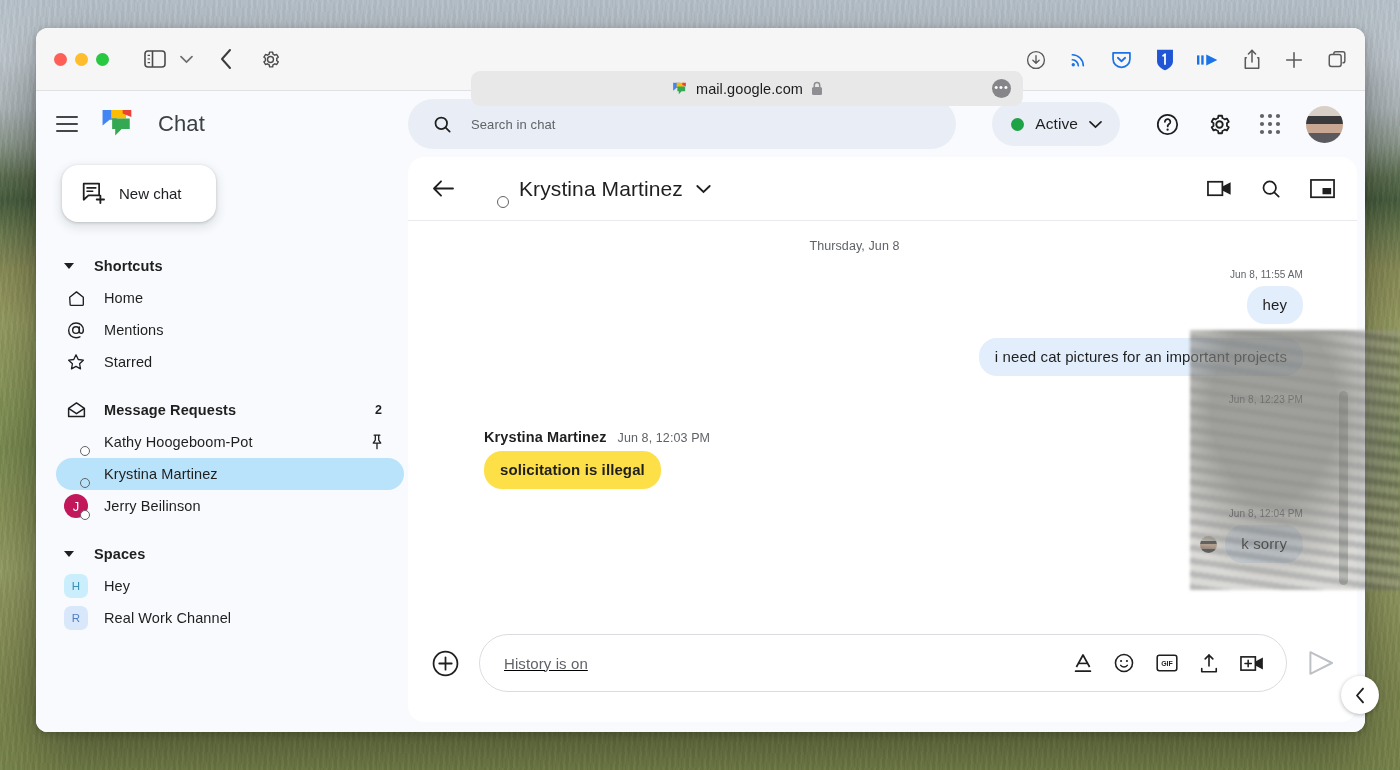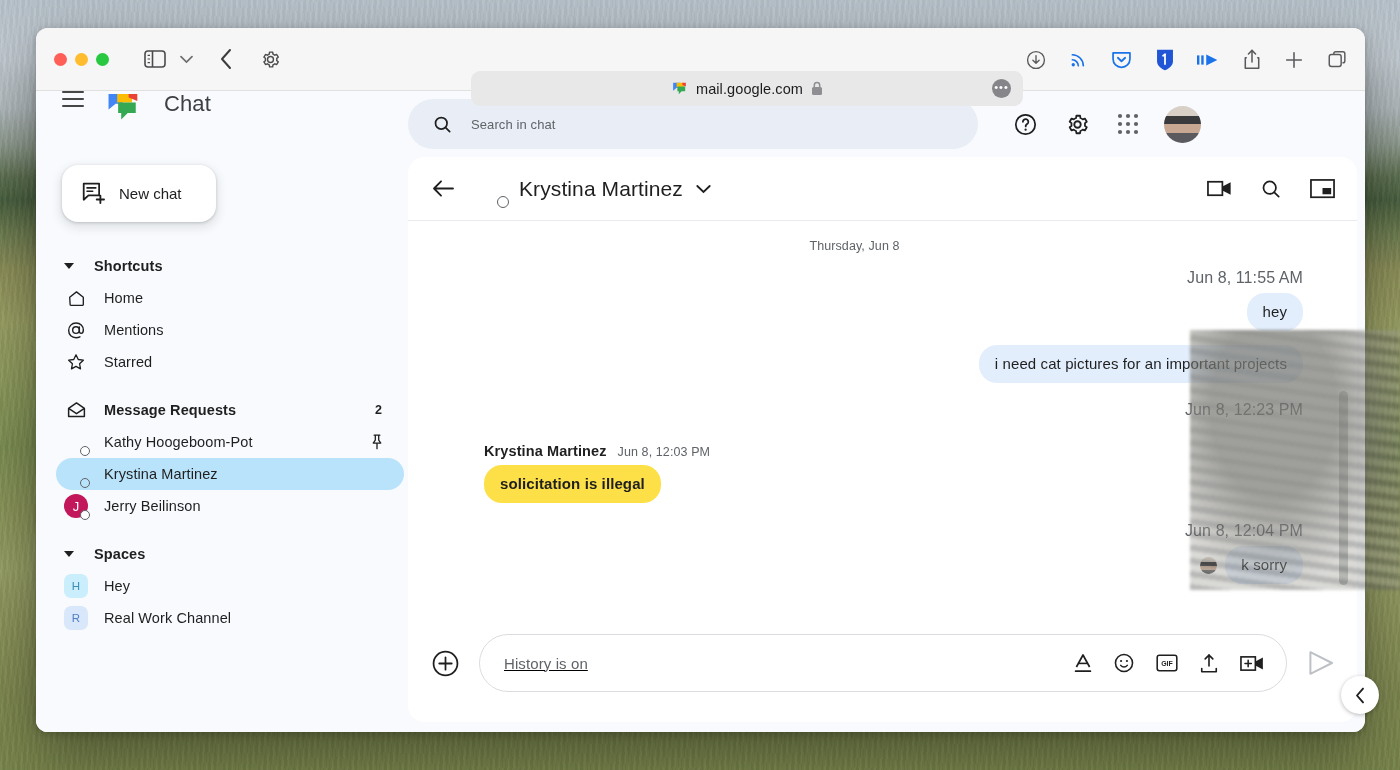--- a/index.html
+++ b/index.html
@@ -85,21 +85,21 @@
   .tb-right {
     position: absolute; right: 16px; top: 0; height: 63px;
     display: flex; align-items: center; gap: 21px;
   }
 
   
   .app { display: flex; height: 641px; background: #f8fafd; }
 
   
   .sidebar { width: 372px; flex: 0 0 372px; background: #f8fafd; position: relative; }
-  .app-head { height: 66px; display: flex; align-items: flex-start; padding-left: 26px; gap: 21px; }
+  .app-head { height: 66px; display: flex; align-items: center; padding-left: 20px; gap: 21px; }
   .hamburger { width: 22px; display: flex; flex-direction: column; gap: 5px; }
   .hamburger i { display: block; height: 2px; background: #444746; border-radius: 2px; }
   .app-title { font-size: 22px; color: #3c4043; letter-spacing: .1px; }
 
   .newchat {
     margin: 8px 0 0 26px; width: 154px; height: 57px; background: #fff;
     border-radius: 16px; display: flex; align-items: center; gap: 13px;
     padding-left: 19px; box-shadow: 0 1px 3px rgba(60,64,67,.25), 0 4px 8px 3px rgba(60,64,67,.10);
   }
   .newchat span { font-size: 15px; color: #202124; text-align: center; }
@@ -162,21 +162,21 @@
   .conv-head .back { color: #1f1f1f; margin-right: 18px; }
   .conv-head .av { width: 34px; height: 34px; flex: 0 0 34px; }
   .conv-head .av .status { width: 12px; height: 12px; }
   .conv-name { font-size: 21px; color: #1f1f1f; margin-left: 12px; letter-spacing: .1px; }
   .conv-head .dd { margin-left: 13px; color: #1f1f1f; }
   .conv-head .actions { margin-left: auto; display: flex; align-items: center; gap: 28px; color: #1f1f1f; }
 
   .messages { flex: 1; position: relative; padding: 18px 54px 0 24px; overflow: hidden; }
   .daysep { text-align: center; font-size: 12.5px; color: #5f6368; margin-bottom: 16px; letter-spacing: .1px;
             position: relative; left: -13px; }
-  .msg-time { font-size: 16px; color: #5f6368; letter-spacing: .1px; margin-bottom: 6px; }
+  .msg-time { font-size: 10px; color: #5f6368; letter-spacing: .1px; margin-bottom: 6px; }
   .row-out { display: flex; flex-direction: column; align-items: flex-end; }
   .bubble {
     border-radius: 18px; padding: 9px 16px; font-size: 15px; color: #1f1f1f;
     line-height: 20px; max-width: 560px; letter-spacing: .1px;
   }
   .bubble.out { background: #e3eefc; }
   .bubble.in { background: #fde047; font-weight: bold; }
   .mt-14 { margin-top: 14px; }
   .receipt-row { display: flex; align-items: center; gap: 8px; }
   .receipt-av { width: 17px; height: 17px; border-radius: 50%; overflow: hidden; flex: 0 0 17px; }
@@ -456,20 +456,28 @@
         <div style="height:66px; display:flex; align-items:center; padding-right:22px; gap:0;">
           <div style="flex:1; max-width:570px; height:50px; background:#e9eef6; border-radius:25px;
                       display:flex; align-items:center; padding-left:24px; gap:18px;">
             <svg width="21" height="21" viewBox="0 0 24 24">
               <circle cx="10.6" cy="10.6" r="6.6" fill="none" stroke="#1f1f1f" stroke-width="2"></circle>
               <path d="M15.6 15.6l4.6 4.6" stroke="#1f1f1f" stroke-width="2" stroke-linecap="round"></path>
             </svg>
             <span style="font-size:13px;color:#5f6368;letter-spacing:.1px">Search in chat</span>
           </div>
 
+          <div style="margin-left:36px; height:44px; background:#e9eef6; border-radius:22px; display:flex;
+                      align-items:center; gap:11px; padding:0 18px 0 19px;">
+            <span style="width:13px;height:13px;border-radius:50%;background:#1ea446;display:block"></span>
+            <span style="font-size:15.5px;color:#1f1f1f;letter-spacing:.1px">Active</span>
+            <svg width="13" height="9" viewBox="0 0 13 9">
+              <path d="M1 1.8 L6.5 7 L12 1.8" fill="none" stroke="#1f1f1f" stroke-width="1.7" stroke-linecap="round"></path>
+            </svg>
+          </div>
 
           <span style="margin-left:35px">
             <svg width="25" height="25" viewBox="0 0 24 24">
                   <circle cx="12" cy="12" r="9.3" fill="none" stroke="#1f1f1f" stroke-width="1.7"></circle>
                   <path d="M9.5 9.4a2.6 2.6 0 115 1c-.6 1.1-2.1 1.4-2.3 2.8v.6" fill="none" stroke="#1f1f1f" stroke-width="1.7" stroke-linecap="round"></path>
                   <circle cx="12.1" cy="17" r="1.1" fill="#1f1f1f"></circle>
                 </svg>
           </span>
           <span style="margin-left:27px">
             <svg width="25" height="25" viewBox="0 0 24 24">

